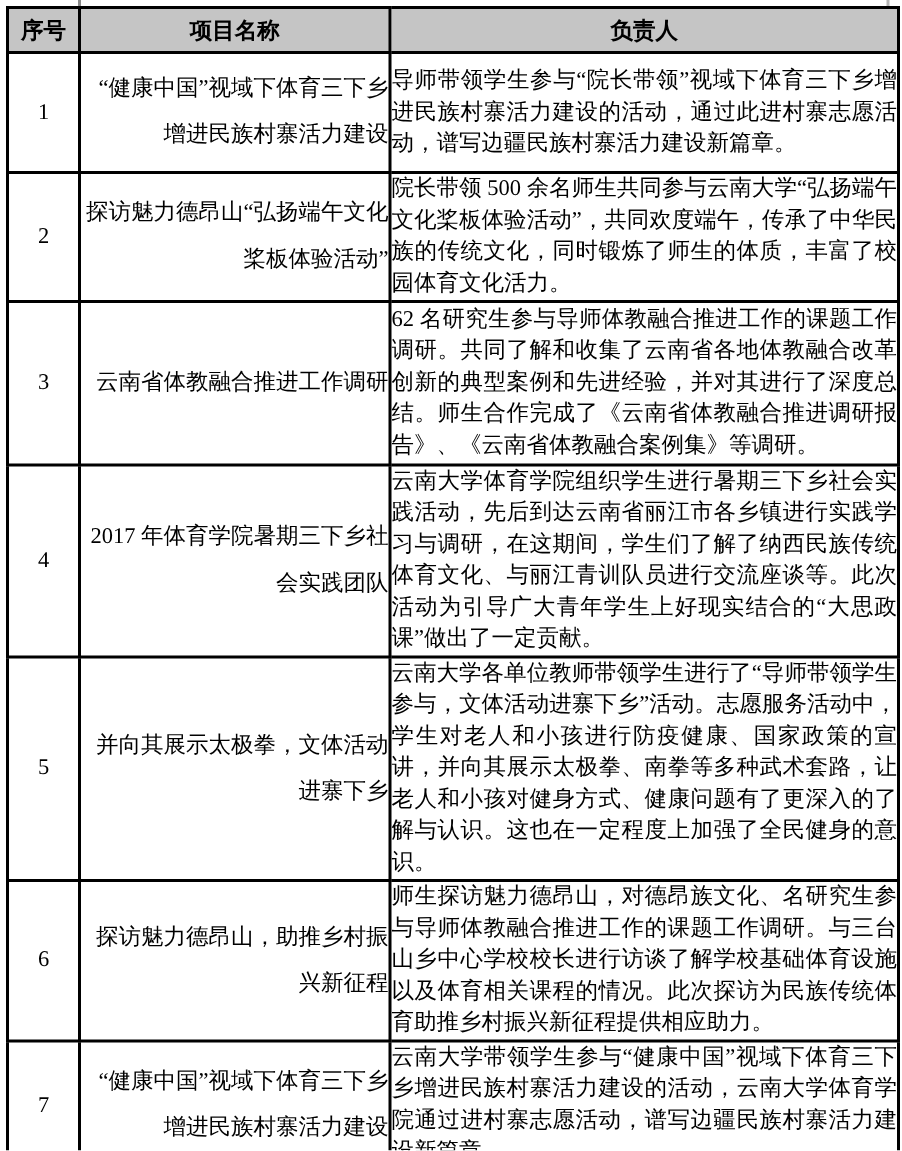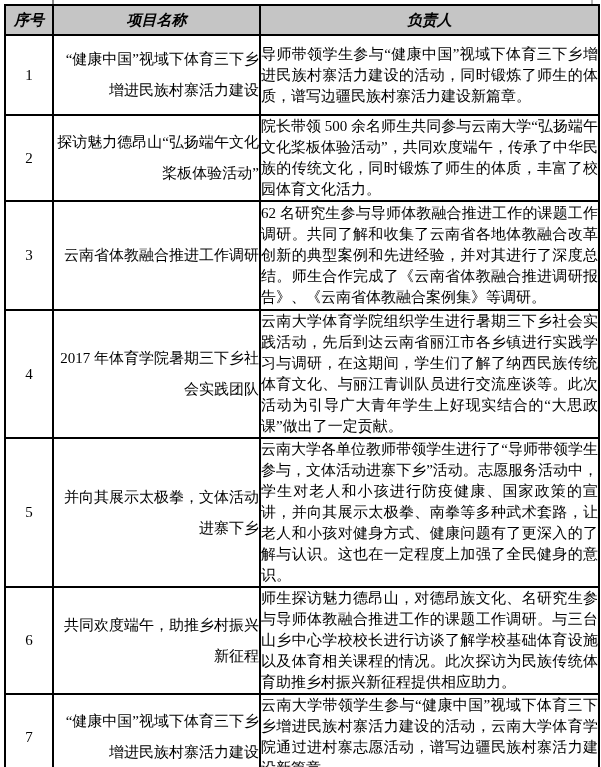--- a/index.html
+++ b/index.html
@@ -38,21 +38,21 @@
     border: 2px solid #000000;
     padding: 0;
     overflow: hidden;
     vertical-align: middle;
     word-break: break-all;
   }
   col.c1 { width: 48px; }
   col.c2 { width: 207px; }
   col.c3 { width: 339px; }
 
-  tr.hrow  { height: 30px; font-style: italic; }
+  tr.hrow  { height: 30px; }
   tr.row-1 { height: 80px; }
   tr.row-2 { height: 78px; }
   tr.row-3 { height: 109px; }
   tr.row-4 { height: 126px; }
   tr.row-5 { height: 130px; }
   tr.row-6 { height: 106px; }
   tr.row-7 { height: 78px; }
 
   th {
     background: #c5c5c5;
@@ -94,21 +94,21 @@
       <tr class="hrow">
         <th>序号</th>
         <th>项目名称</th>
         <th>负责人</th>
       </tr>
     </thead>
     <tbody>
       <tr class="row-1">
         <td class="num">1</td>
         <td class="name">“健康中国”视域下体育三下乡增进民族村寨活力建设</td>
-        <td class="desc">导师带领学生参与“健康中国”视域下体育三下乡增进民族村寨活力建设的活动，同时锻炼了师生的体质，谱写边疆民族村寨活力建设新篇章。</td>
+        <td class="desc">导师带领学生参与“院长带领”视域下体育三下乡增进民族村寨活力建设的活动，通过此进村寨志愿活动，谱写边疆民族村寨活力建设新篇章。</td>
       </tr>
       <tr class="row-2">
         <td class="num">2</td>
         <td class="name">探访魅力德昂山“弘扬端午文化桨板体验活动”</td>
         <td class="desc">院长带领 500 余名师生共同参与云南大学“弘扬端午文化桨板体验活动”，共同欢度端午，传承了中华民族的传统文化，同时锻炼了师生的体质，丰富了校园体育文化活力。</td>
       </tr>
       <tr class="row-3">
         <td class="num">3</td>
         <td class="name">云南省体教融合推进工作调研</td>
         <td class="desc">62 名研究生参与导师体教融合推进工作的课题工作调研。共同了解和收集了云南省各地体教融合改革创新的典型案例和先进经验，并对其进行了深度总结。师生合作完成了《云南省体教融合推进调研报告》、《云南省体教融合案例集》等调研。</td>
@@ -118,21 +118,21 @@
         <td class="name">2017 年体育学院暑期三下乡社会实践团队</td>
         <td class="desc">云南大学体育学院组织学生进行暑期三下乡社会实践活动，先后到达云南省丽江市各乡镇进行实践学习与调研，在这期间，学生们了解了纳西民族传统体育文化、与丽江青训队员进行交流座谈等。此次活动为引导广大青年学生上好现实结合的“大思政课”做出了一定贡献。</td>
       </tr>
       <tr class="row-5">
         <td class="num">5</td>
         <td class="name">并向其展示太极拳，文体活动进寨下乡</td>
         <td class="desc">云南大学各单位教师带领学生进行了“导师带领学生参与，文体活动进寨下乡”活动。志愿服务活动中，学生对老人和小孩进行防疫健康、国家政策的宣讲，并向其展示太极拳、南拳等多种武术套路，让老人和小孩对健身方式、健康问题有了更深入的了解与认识。这也在一定程度上加强了全民健身的意识。</td>
       </tr>
       <tr class="row-6">
         <td class="num">6</td>
-        <td class="name">共同欢度端午，助推乡村振兴新征程</td>
+        <td class="name">探访魅力德昂山，助推乡村振兴新征程</td>
         <td class="desc">师生探访魅力德昂山，对德昂族文化、名研究生参与导师体教融合推进工作的课题工作调研。与三台山乡中心学校校长进行访谈了解学校基础体育设施以及体育相关课程的情况。此次探访为民族传统体育助推乡村振兴新征程提供相应助力。</td>
       </tr>
       <tr class="row-7">
         <td class="num">7</td>
         <td class="name">“健康中国”视域下体育三下乡增进民族村寨活力建设</td>
         <td class="desc">云南大学带领学生参与“健康中国”视域下体育三下乡增进民族村寨活力建设的活动，云南大学体育学院通过进村寨志愿活动，谱写边疆民族村寨活力建设新篇章。</td>
       </tr>
     </tbody>
   </table>
 </div>

